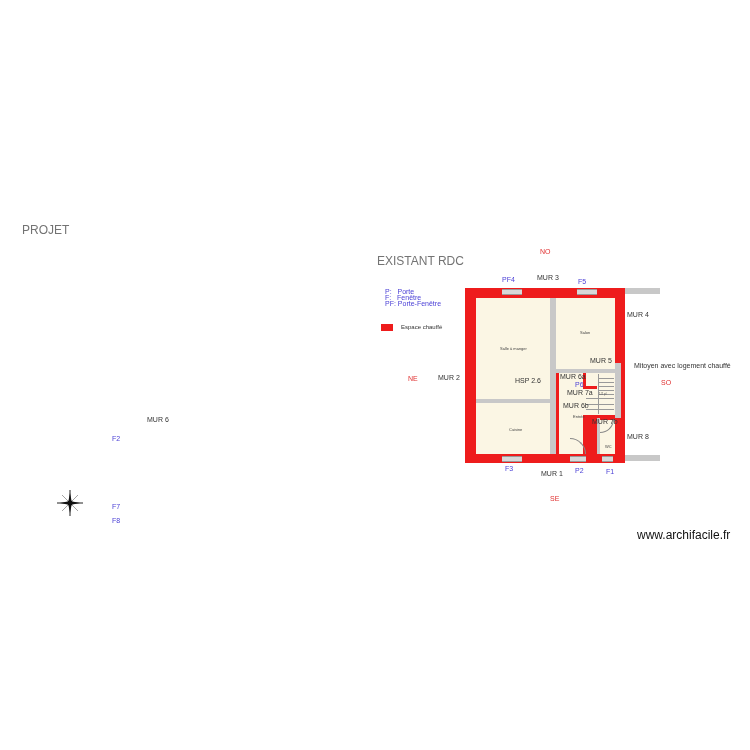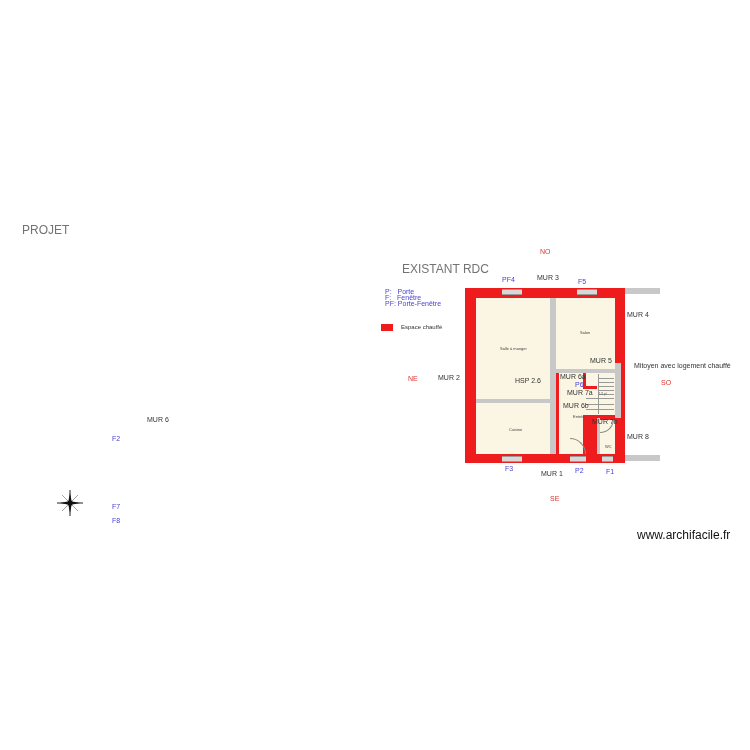--- a/index.html
+++ b/index.html
@@ -14,21 +14,21 @@
     .wall-red { background: #ee1c1c; }
     .wall-grey { background: #c8c8c8; }
     .floor { background: #fbf6e4; }
     .opening { background: #d8d8d8; border-top: 1px solid #999; border-bottom: 1px solid #999; box-sizing: border-box; }
     .stairs-line { background: #999; }
   </style>
 </head>
 <body>
 
 <div class="abs title" style="left:22px; top:223px;">PROJET</div>
-<div class="abs title" style="left:377px; top:262px;margin-left:25px;">EXISTANT RDC</div>
+<div class="abs title" style="left:377px; top:254px;">EXISTANT RDC</div>
 <div class="abs" style="left:637px; top:528px; font-size:12px; color:#111;">www.archifacile.fr</div>
 
 <div class="abs" style="left:385px; top:289px;">
   <div class="lbl-blue" style="line-height:6px;"><span>P:</span>&nbsp;&nbsp;&nbsp;<span>Porte</span></div>
   <div class="lbl-blue" style="line-height:6px;"><span>F:</span>&nbsp;&nbsp;&nbsp;<span>Fenêtre</span></div>
   <div class="lbl-blue" style="line-height:6px;"><span>PF:</span> <span>Porte-Fenêtre</span></div>
 </div>
 <div class="abs" style="left:381px; top:324px; width:12px; height:7px; background:#ee1c1c;"></div>
 <div class="abs lbl" style="left:401px; top:324px; font-size:6px;">Espace chauffé</div>
 

